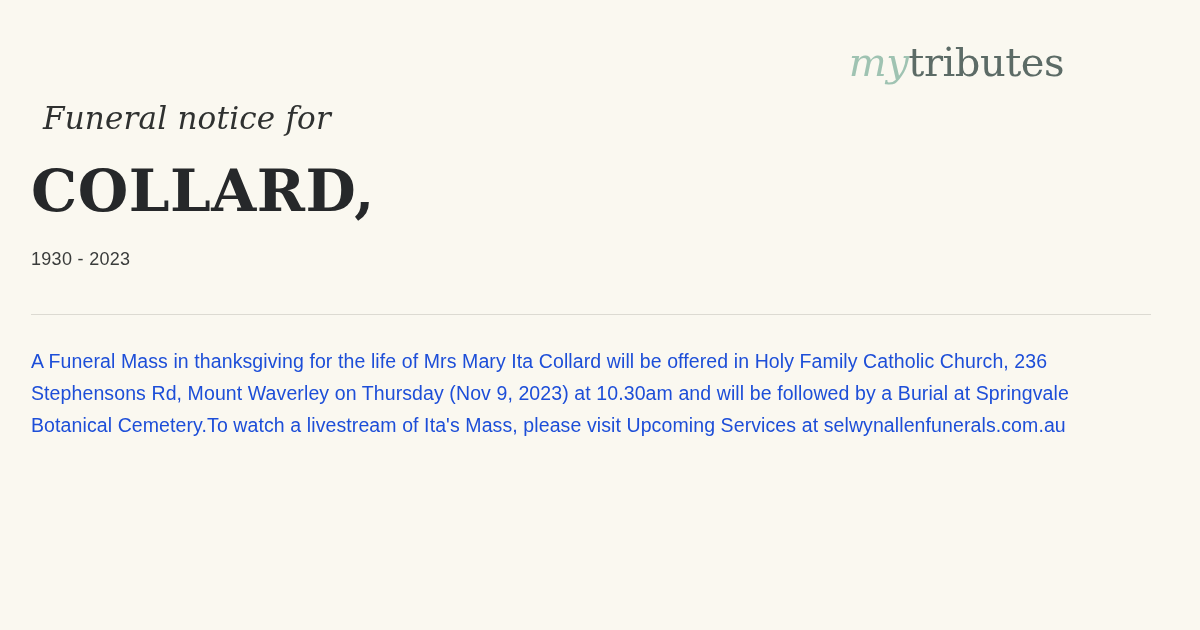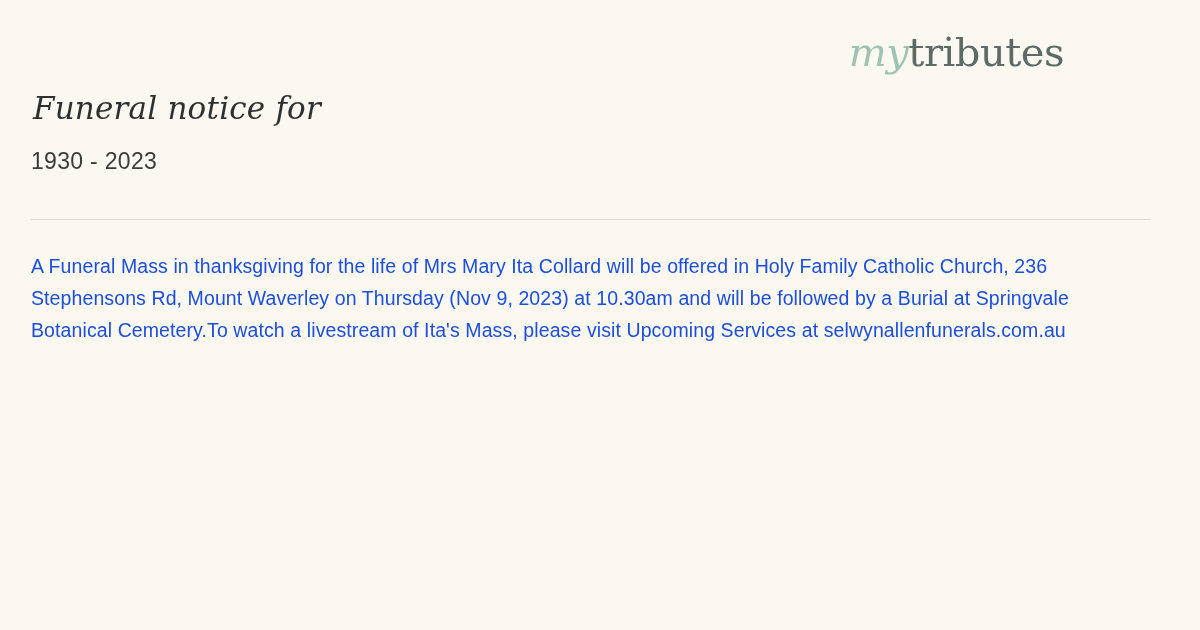--- a/index.html
+++ b/index.html
@@ -32,21 +32,21 @@
     white-space: nowrap;
   }
   .brand .my {
     color: #9fc3b2;
     font-style: italic;
   }
   .brand .tributes {
     color: #5c6b66;
   }
   .notice-kicker {
-    margin: 2px;
+    margin: 12px;
     padding-top: 88px;
     font-family: "DejaVu Serif", serif;
     font-style: italic;
     font-size: 31px;
     font-weight: 400;
     color: #2f3130;
     letter-spacing: 0.2px;
   }
   .notice-name {
     margin: 20px 0 0 0;
@@ -56,21 +56,21 @@
     line-height: 1.22;
     letter-spacing: 0.5px;
     color: #26282a;
     max-width: 620px;
   }
   .notice-name .line {
     display: block;
   }
   .notice-years {
     margin: 22px 0 0 0;
-    font-size: 23px;
+    font-size: 18px;
     color: #3a3c3b;
     letter-spacing: 0.3px;
   }
   .divider {
     margin: 44px 0 0 0;
     border: 0;
     border-top: 1px solid #dcdad2;
     width: 1120px;
   }
   .notice-body {
@@ -87,20 +87,21 @@
 
 <div class="page">
 
   <div class="brand">
     <span class="my">my</span><span class="tributes">tributes</span>
   </div>
 
   <p class="notice-kicker">Funeral notice for</p>
 
   <h1 class="notice-name">
+    <span class="line">COLLARD,</span>
   </h1>
 
   <p class="notice-years">1930 - 2023</p>
 
   <hr class="divider">
 
   <p class="notice-body">A Funeral Mass in thanksgiving for the life of Mrs Mary Ita Collard will be offered in Holy Family Catholic Church, 236 Stephensons Rd, Mount Waverley on Thursday (Nov 9, 2023) at 10.30am and will be followed by a Burial at Springvale Botanical Cemetery.To watch a livestream of Ita's Mass, please visit Upcoming Services at selwynallenfunerals.com.au</p>
 
 </div>
 

